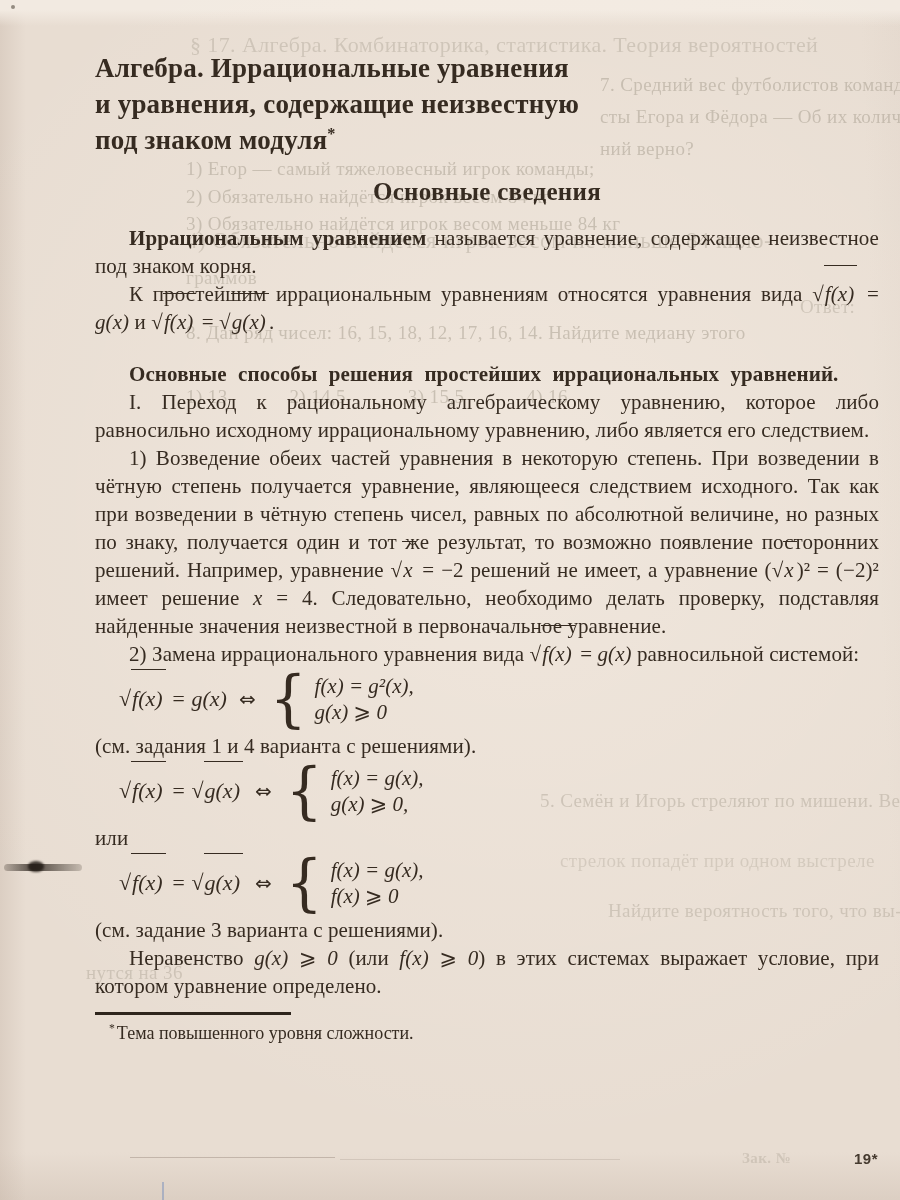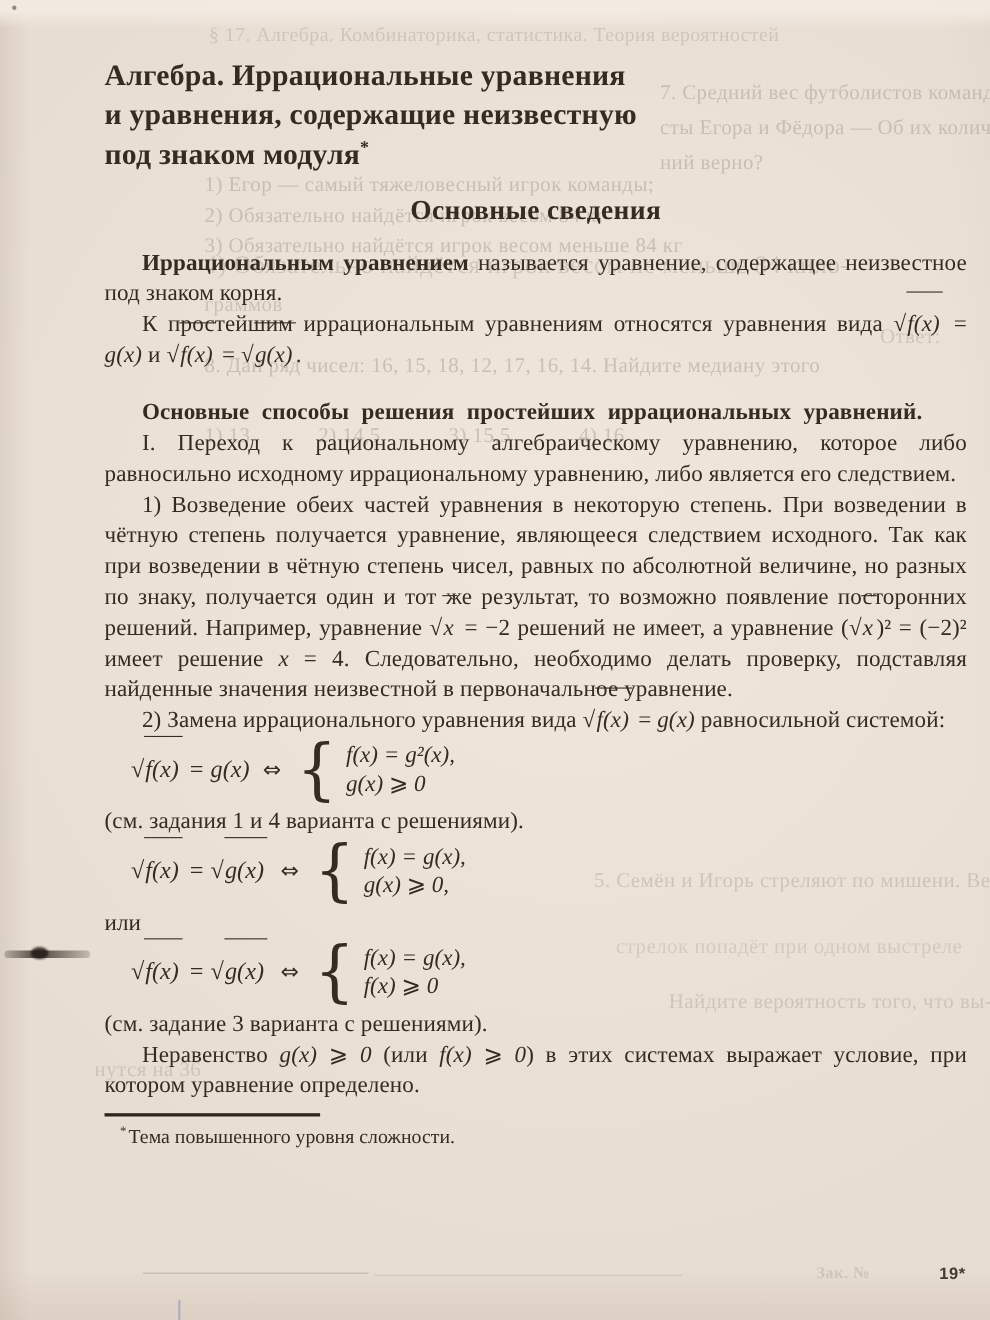--- a/index.html
+++ b/index.html
@@ -87,21 +87,21 @@
     font-family:"Liberation Sans","DejaVu Sans",sans-serif;
     font-weight:bold;font-size:15px;color:#453a2f;letter-spacing:.5px;
   }
 </style>
 </head>
 <body>
 
 <div class="page">
 
   <div id="ghost-layer">
-      <div class="ghost-line" style="left: 190px; top: 21px; font-size: 18px; opacity: 0.38;">§ 17. Алгебра. Комбинаторика, статистика. Теория вероятностей</div>
+      <div class="ghost-line" style="left: 190px; top: 32px; font-size: 22px; opacity: 0.38;">§ 17. Алгебра. Комбинаторика, статистика. Теория вероятностей</div>
       <div class="ghost-line" style="left: 600px; top: 74px; font-size: 19px;">7. Средний вес футболистов команды составляет 84 кг. Все футбол-</div>
       <div class="ghost-line" style="left: 600px; top: 106px; font-size: 19px;">сты Егора и Фёдора — Об их количестве. Какое из следующих утвержде-</div>
       <div class="ghost-line" style="left: 600px; top: 138px; font-size: 19px;">ний верно?</div>
       <div class="ghost-line" style="left: 186px; top: 158px; font-size: 19px;">1) Егор — самый тяжеловесный игрок команды;</div>
       <div class="ghost-line" style="left: 186px; top: 186px; font-size: 19px;">2) Обязательно найдётся игрок весом 84 кг</div>
       <div class="ghost-line" style="left: 186px; top: 213px; font-size: 19px;">3) Обязательно найдётся игрок весом меньше 84 кг</div>
       <div class="ghost-line" style="left: 186px; top: 228px; font-size: 23px; opacity: 0.4;">4) Обязательно найдётся игрок весом не меньше 84 кило-</div>
       <div class="ghost-line" style="left: 186px; top: 267px; font-size: 19px; opacity: 0.45;">граммов</div>
       <div class="ghost-line" style="left: 800px; top: 296px; font-size: 19px; opacity: 0.4;">Ответ:</div>
       <div class="ghost-line" style="left: 186px; top: 322px; font-size: 19px;">8. Дан ряд чисел: 16, 15, 18, 12, 17, 16, 14. Найдите медиану этого</div>

